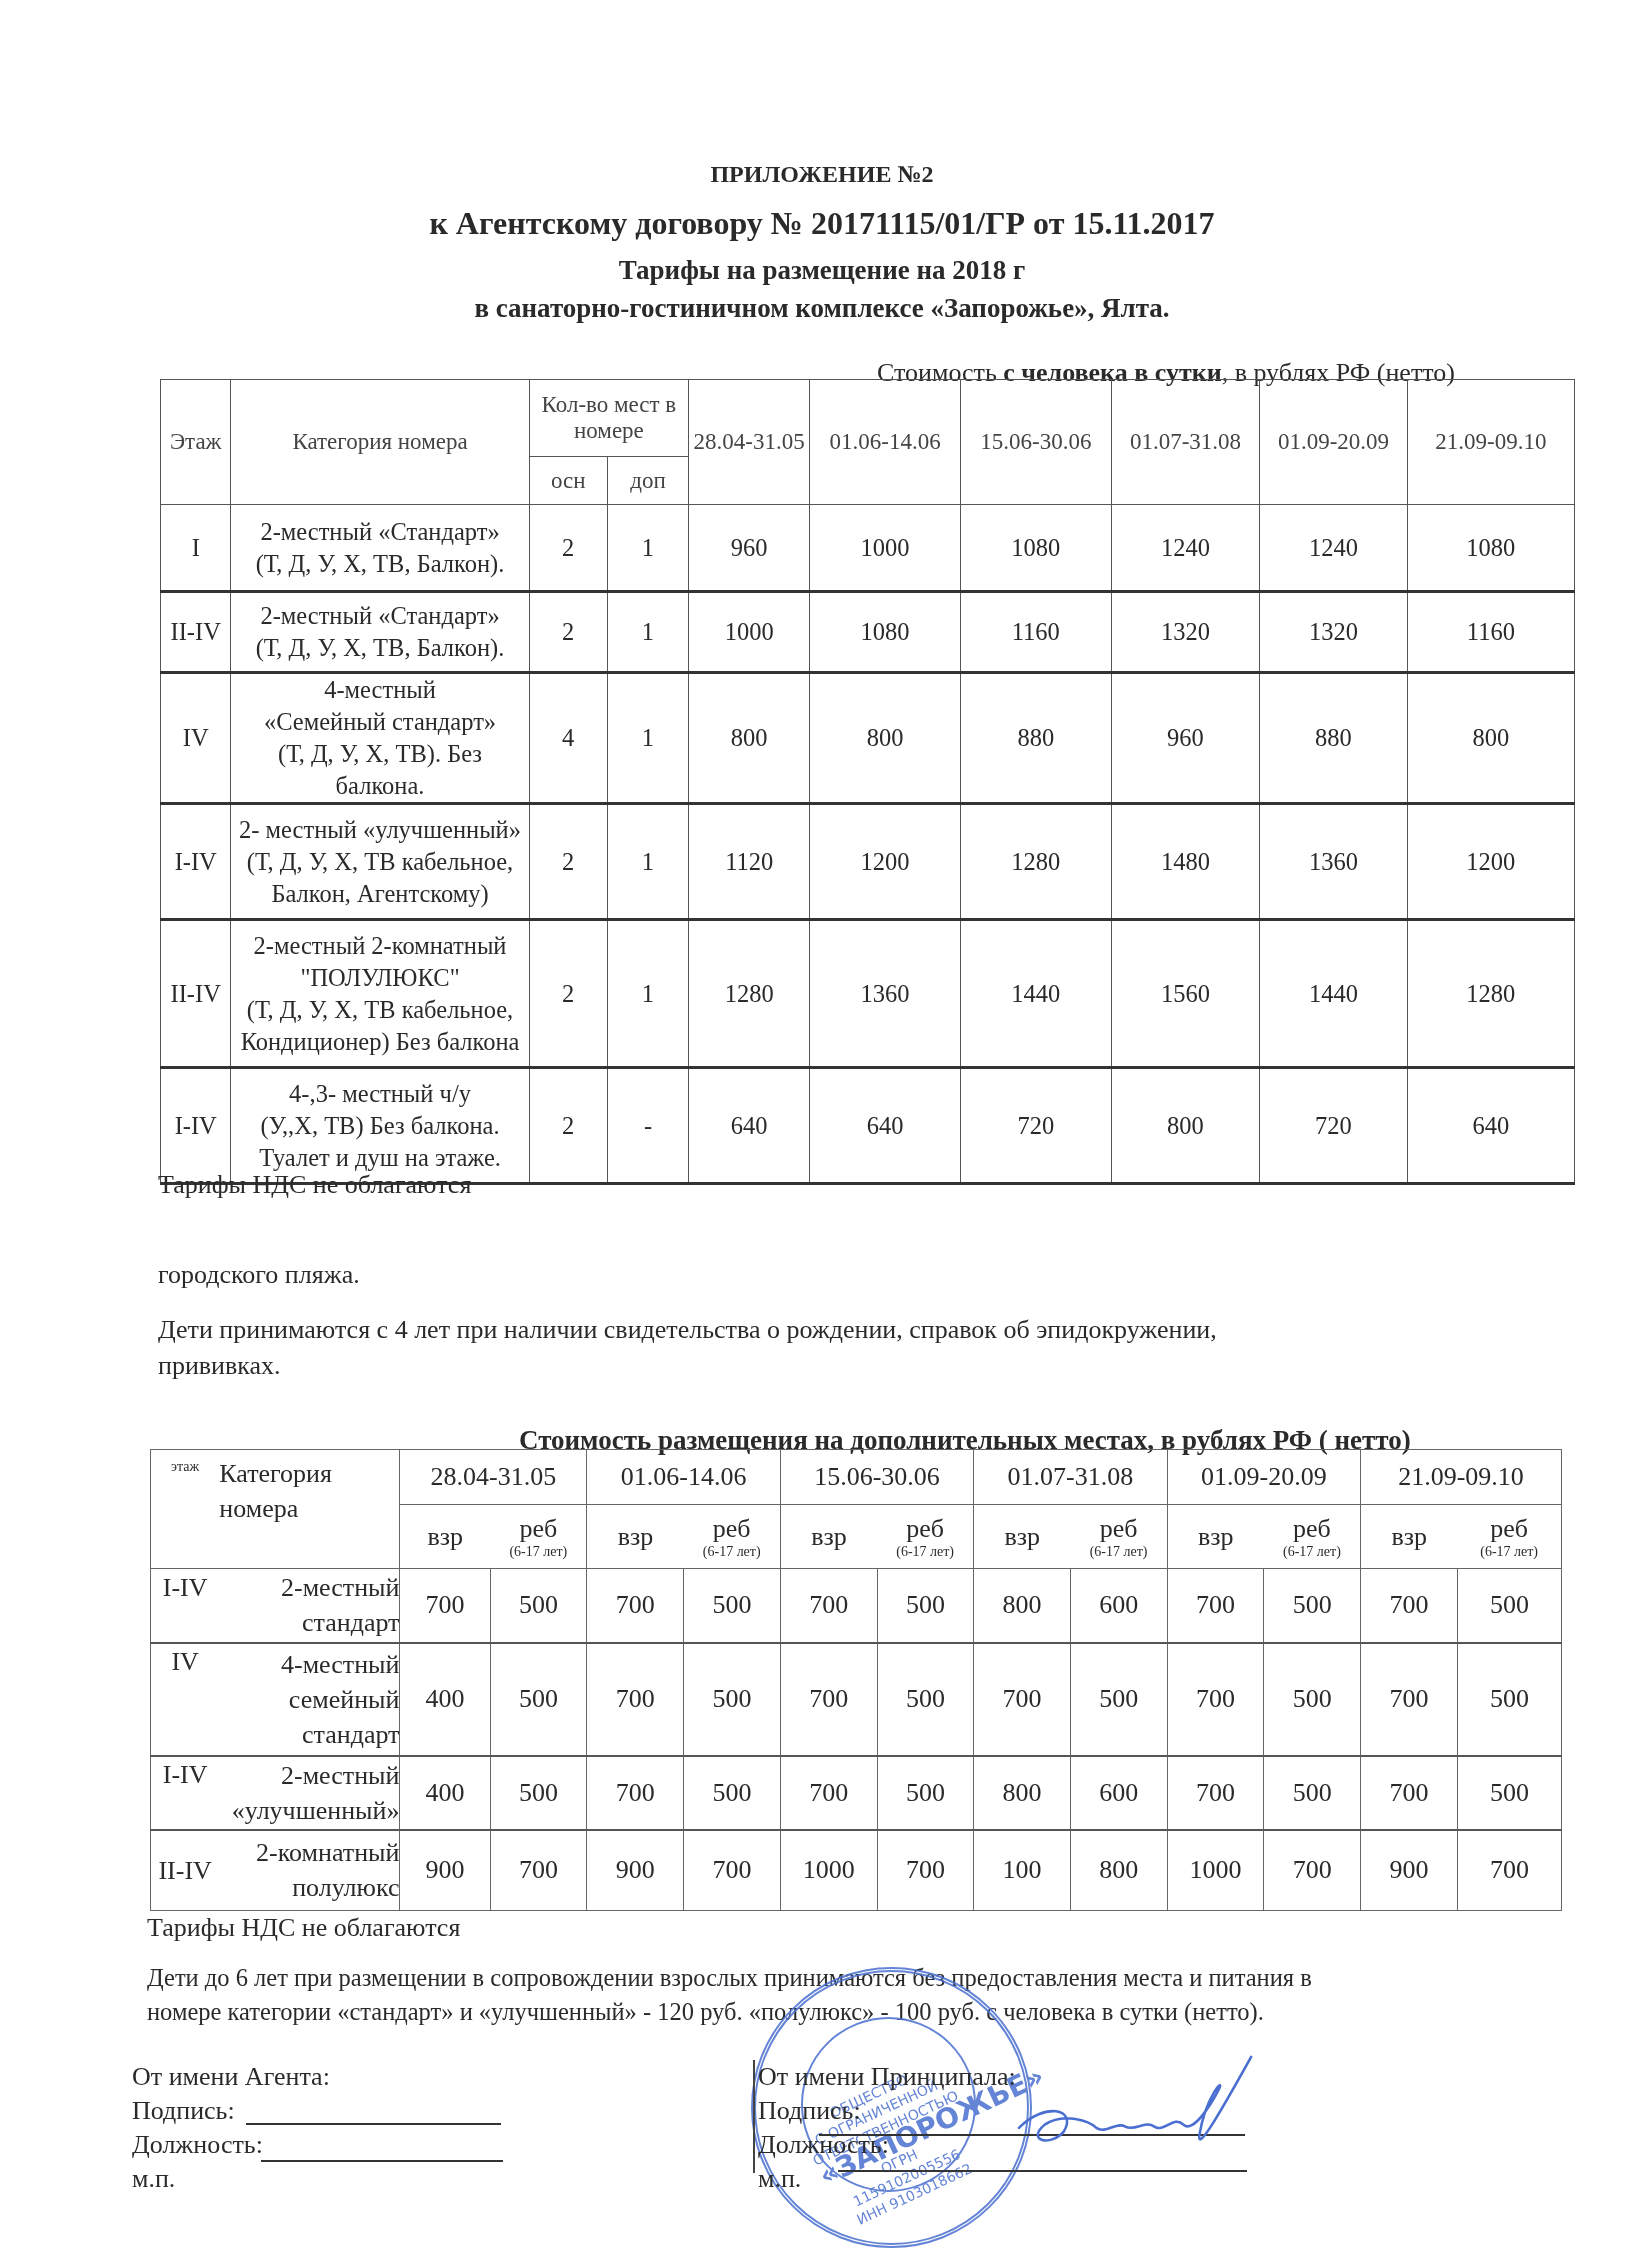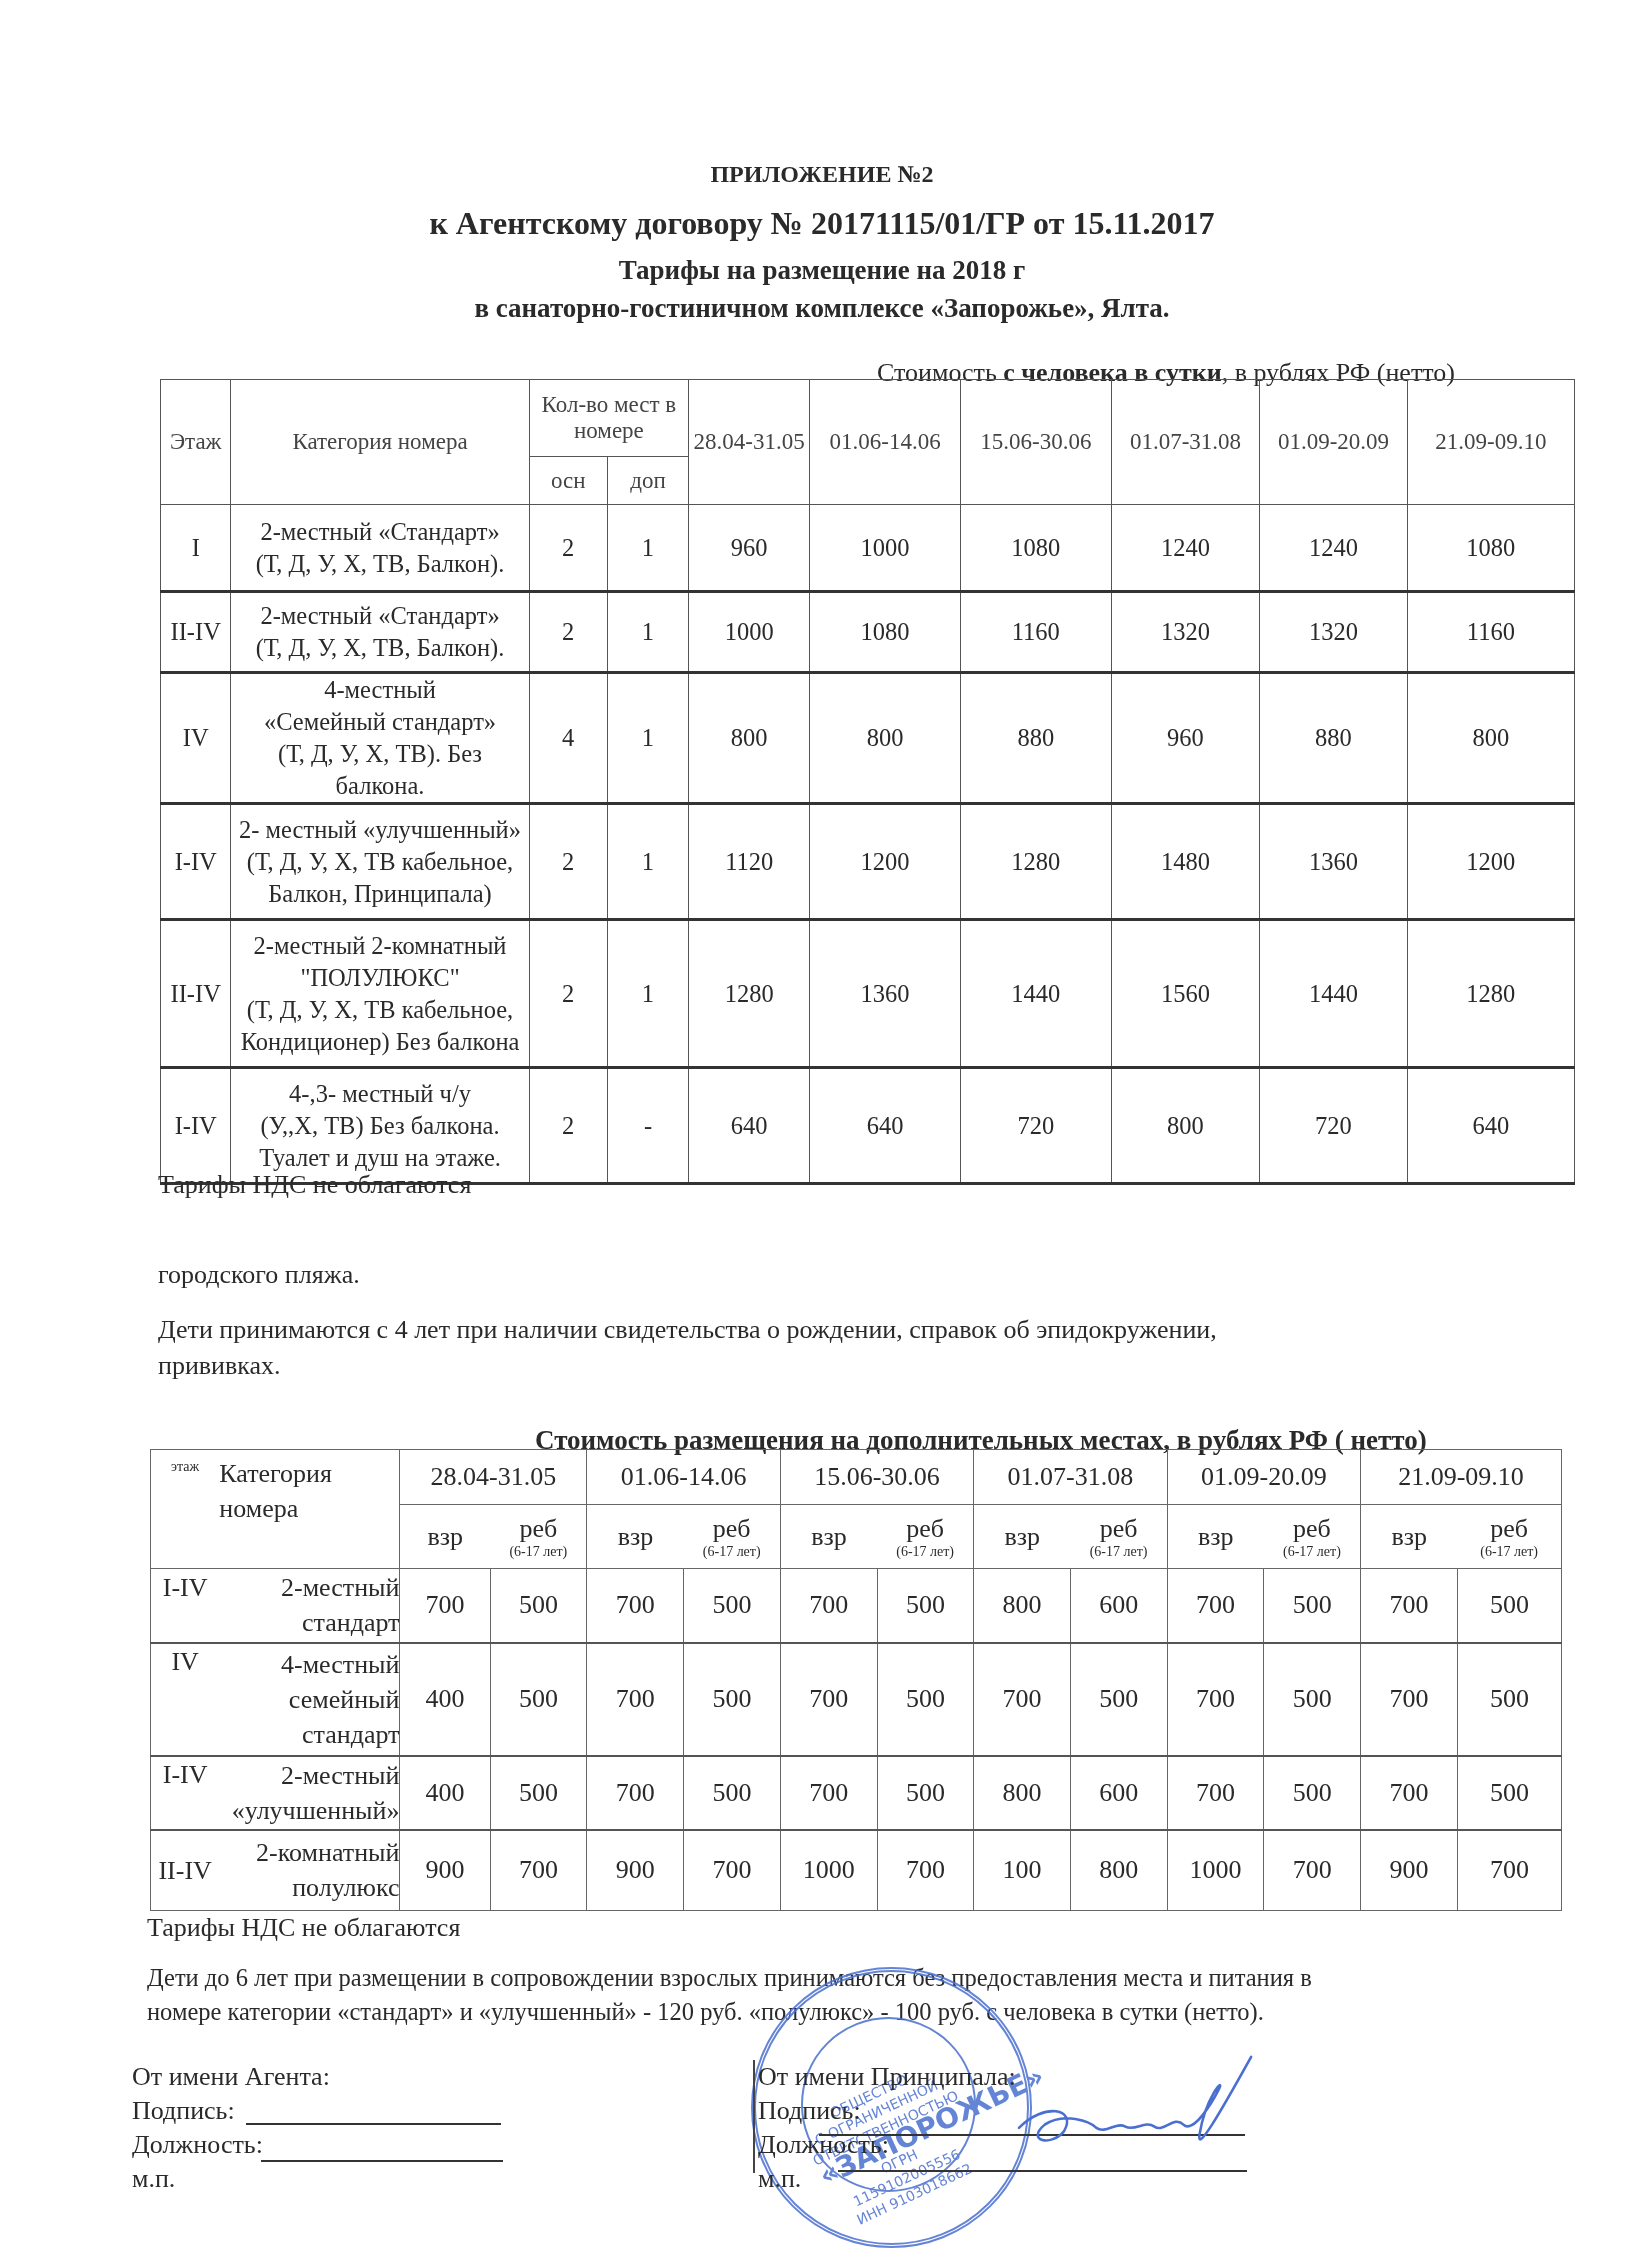--- a/index.html
+++ b/index.html
@@ -18,21 +18,21 @@
   td { border: 1.3px solid #555; text-align: center; vertical-align: middle; padding: 0; }
 
   #tbl1 { left: 160px; top: 379px; width: 1415px; font-size: 24.5px; }
   #tbl1 .hdr td { font-size: 23px; color: #444; }
   #tbl1 tr.row td { border-bottom: 3.2px solid #333; }
   #tbl1 td.cat { line-height: 32px; }
   #tbl1 td.num { font-size: 24.5px; }
 
   .note { position: absolute; left: 158px; font-size: 26px; white-space: nowrap; line-height: 36px; }
 
-  .caption2 { position: absolute; left: 519px; top: 1425px; font-size: 27px; font-weight: bold; white-space: nowrap; margin-left: 16px; }
+  .caption2 { position: absolute; left: 519px; top: 1425px; font-size: 27px; font-weight: bold; white-space: nowrap; }
   #tbl2 { left: 150px; top: 1449px; width: 1412px; font-size: 26px; }
   #tbl2 td { border: 1.3px solid #666; }
   #tbl2 .small { font-size: 14px; display: block; }
   #tbl2 td.cat2 { text-align: right; line-height: 35px; }
   #tbl2 tr.row2 td { border-bottom: 2.6px solid #555; }
 
   .sig { position: absolute; font-size: 26px; line-height: 34px; white-space: nowrap; }
   .line { position: absolute; height: 1.9px; background: #333; }
   .stamp { position: absolute; left: 751px; top: 1967px; width: 271px; height: 271px; border-radius: 50%;
            border: 5.2px double #4a6fd0; opacity: 0.85; }
@@ -129,21 +129,21 @@
       <td class="num">880</td>
       <td class="num">960</td>
       <td class="num">880</td>
       <td class="num">800</td>
     </tr>
     <tr class="row" style="height:116px">
       <td>I-IV</td>
       <td class="cat">
             <div>2- местный «улучшенный»</div>
             <div>(Т, Д, У, Х, ТВ кабельное,</div>
-            <div>Балкон, Принципала)</div>
+            <div>Балкон, Агентскому)</div>
           </td>
       <td class="num">2</td>
       <td class="num">1</td>
       <td class="num">1120</td>
       <td class="num">1200</td>
       <td class="num">1280</td>
       <td class="num">1480</td>
       <td class="num">1360</td>
       <td class="num">1200</td>
     </tr>

